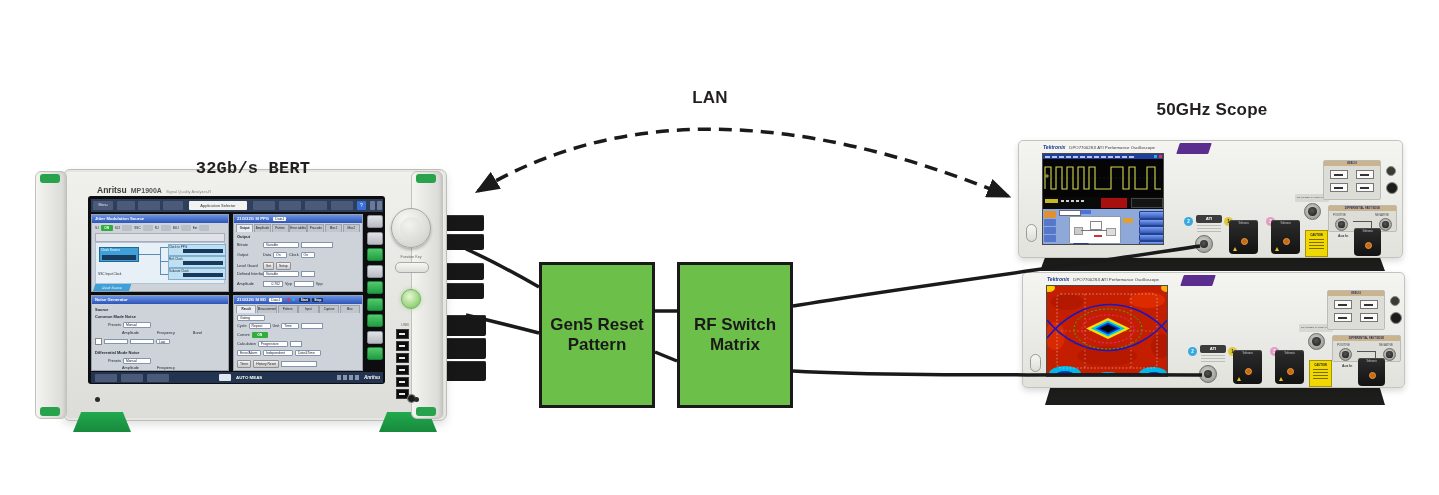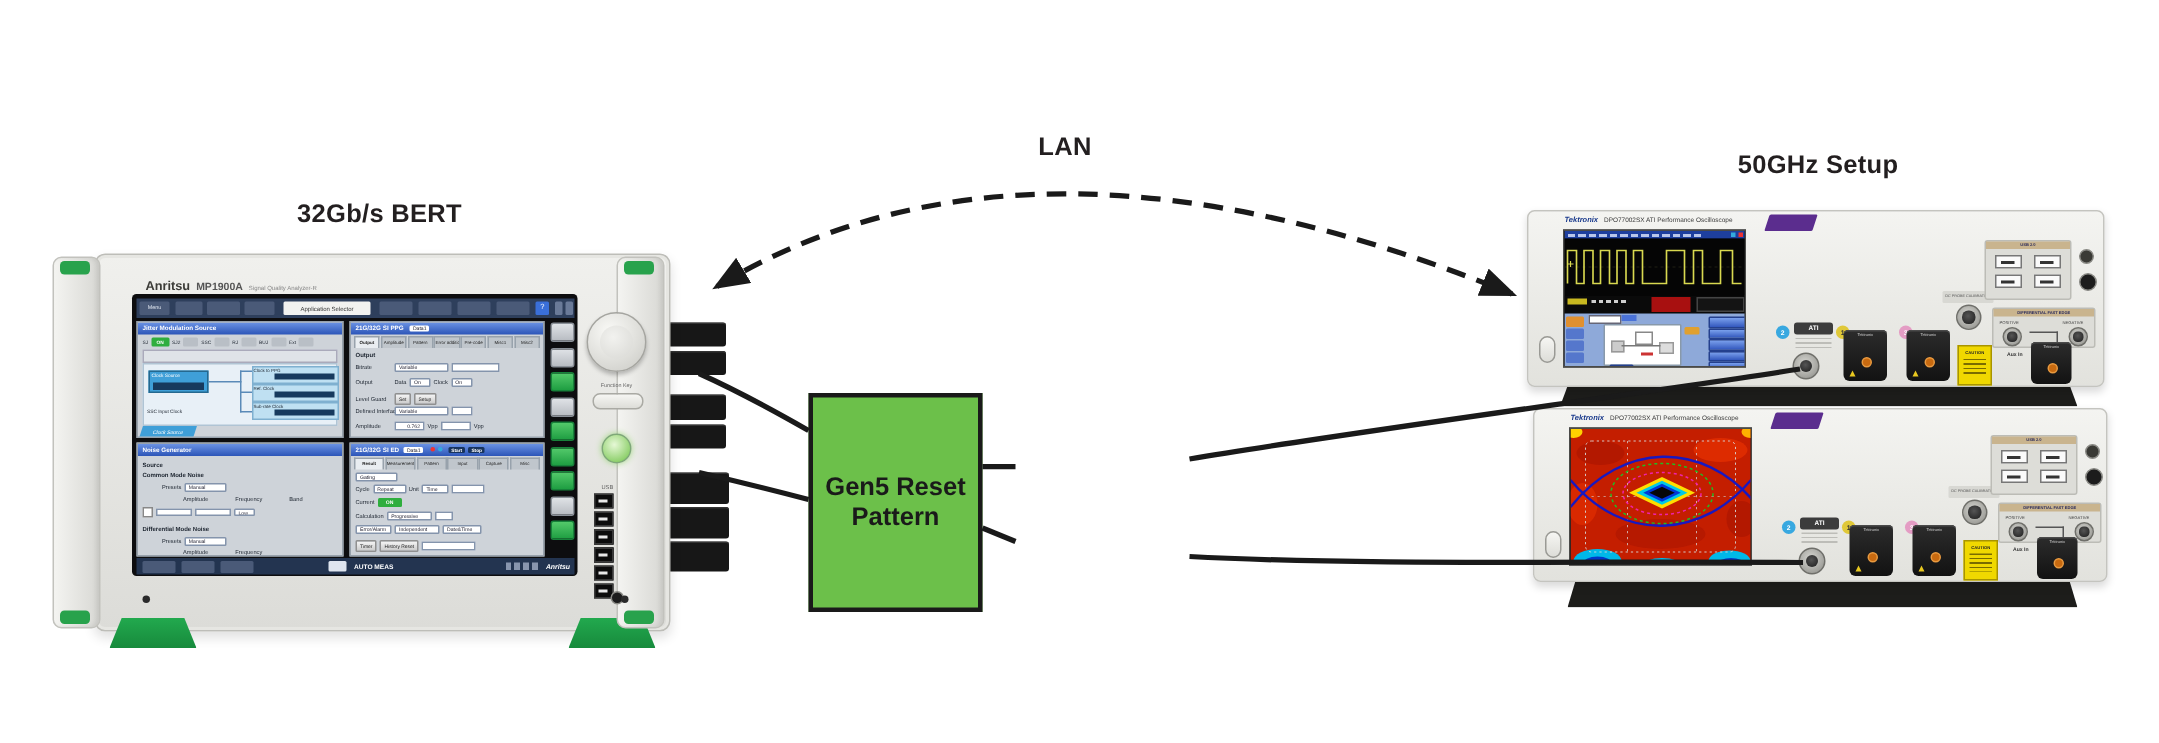--- a/index.html
+++ b/index.html
@@ -351,20 +351,24 @@
     </div>
     <div class="a" style="left:374px;top:229px;width:7px;height:7px;border-radius:50%;background:#1c1c1c;border:1px solid #8a8a85;"></div>
     <div class="a" style="left:62px;top:232px;width:5px;height:5px;border-radius:50%;background:#2a2a2a;"></div>
     <div class="a" style="left:381px;top:232px;width:5px;height:5px;border-radius:50%;background:#2a2a2a;"></div>
   </div>
 
   <div class="a gbox" style="left:539px;top:262px;width:116px;height:146px;">
     <div>Gen5 Reset</div>
     <div>Pattern</div>
   </div>
+  <div class="a gbox" style="left:677px;top:262px;width:116px;height:146px;">
+    <div>RF Switch</div>
+    <div>Matrix</div>
+  </div>
 
   <div class="a scope-feet" style="left:1040px;top:257px;width:345px;height:14px;"></div>
   <div class="a" style="left:1018px;top:140px;width:385px;height:118px;">
     <div class="a scope-body" style="left:0;top:0;right:0;bottom:0;"></div>
     <div class="a" style="left:25px;top:4px;display:flex;gap:4px;align-items:baseline;">
       <span class="tek">Tektronix</span>
       <span class="model">DPO77002SX ATI Performance Oscilloscope</span>
     </div>
     <div class="a badge" style="left:160px;top:3px;width:32px;height:11px;"></div>
 
@@ -587,16 +591,16 @@
     </defs>
     <path d="M466,249 C495,262 518,275 539,287" fill="none" stroke="#1a1a1a" stroke-width="3.5"></path>
     <path d="M466,315 C492,321 516,327 539,333" fill="none" stroke="#1a1a1a" stroke-width="3.5"></path>
     <path d="M655,311 L677,311" fill="none" stroke="#1a1a1a" stroke-width="3.5"></path>
     <path d="M655,352 L677,361" fill="none" stroke="#1a1a1a" stroke-width="3.5"></path>
     <path d="M793,306 C900,288 1090,263 1200,246" fill="none" stroke="#1a1a1a" stroke-width="3.5"></path>
     <path d="M793,371 C900,377 1080,374 1202,375" fill="none" stroke="#1a1a1a" stroke-width="3.5"></path>
     <path d="M478,191 Q687,65 1008,196" fill="none" stroke="#1a1a1a" stroke-width="3.5" stroke-dasharray="13 8" marker-start="url(#arr)" marker-end="url(#arr)"></path>
   </svg>
 
-  <div class="a lbl" style="left:158px;top:133px;width:190px;z-index:11;">32Gb/s BERT</div>
+  <div class="a lbl" style="left:158px;top:159px;width:190px;z-index:11;font-family:Liberation Mono, monospace;">32Gb/s BERT</div>
   <div class="a lbl" style="left:655px;top:88px;width:110px;z-index:11;">LAN</div>
-  <div class="a lbl" style="left:1112px;top:100px;width:200px;z-index:11;">50GHz Setup</div>
+  <div class="a lbl" style="left:1112px;top:100px;width:200px;z-index:11;">50GHz Scope</div>
 </div>
 
 </body></html>

